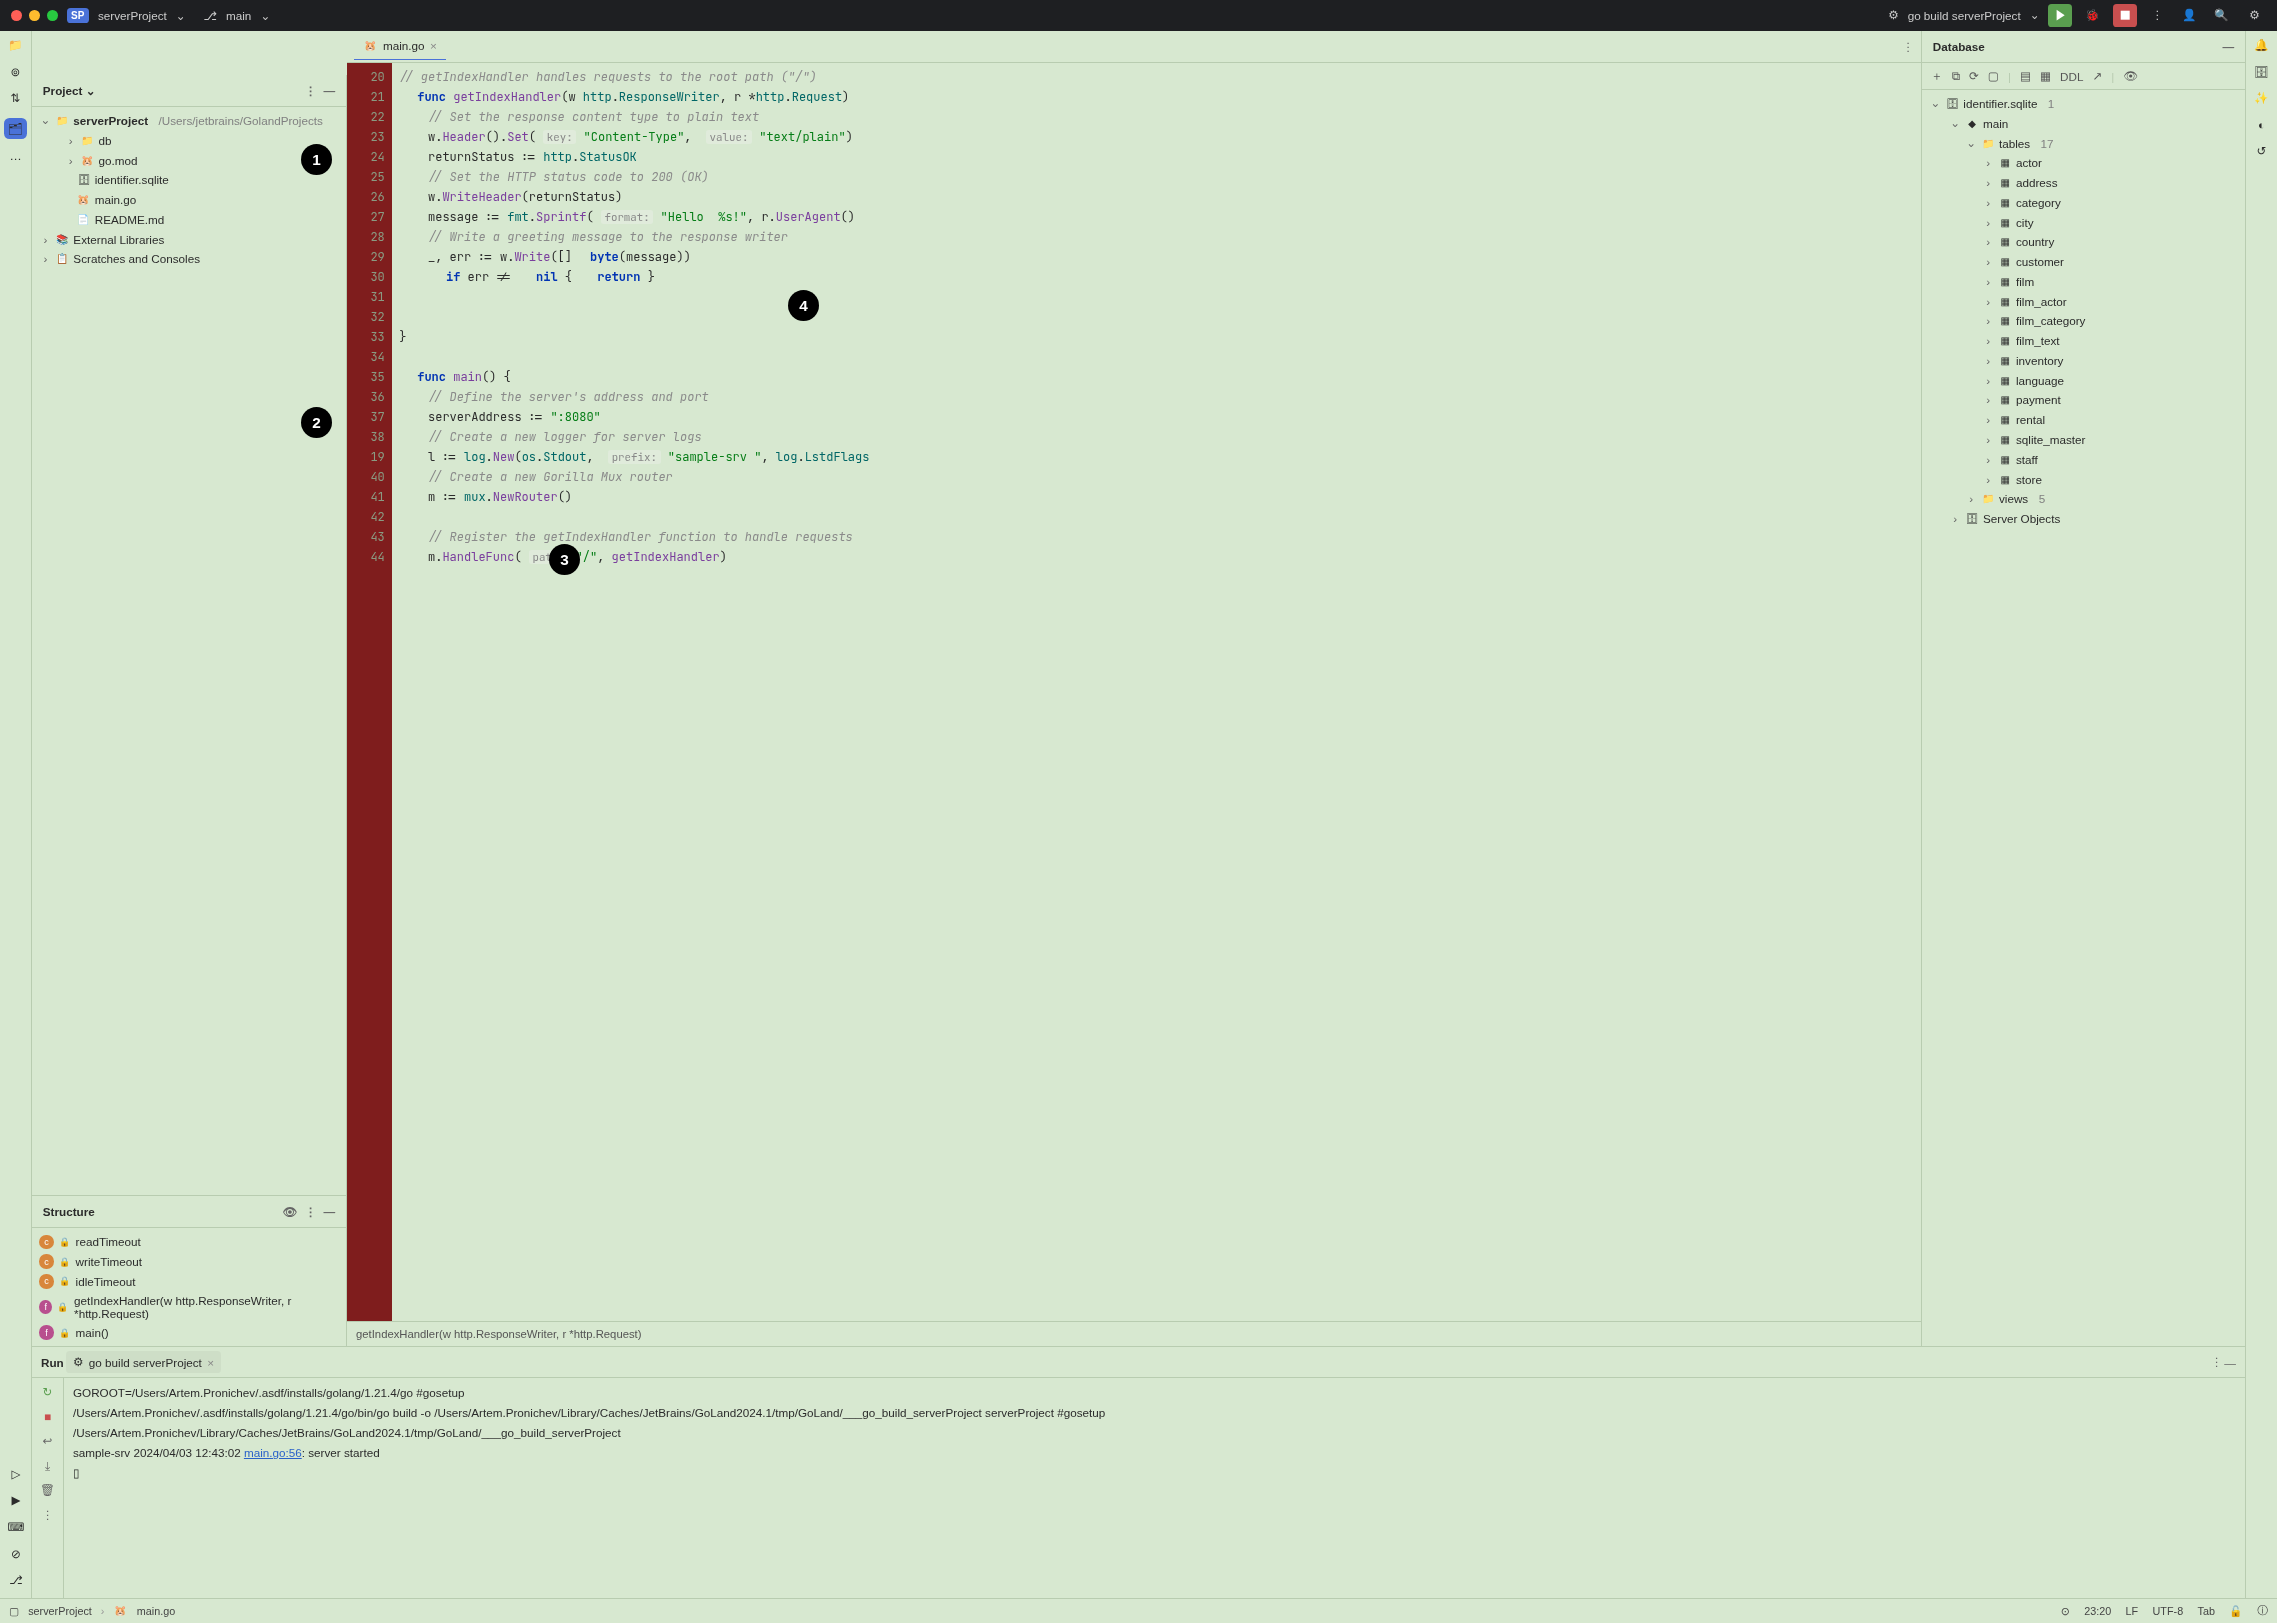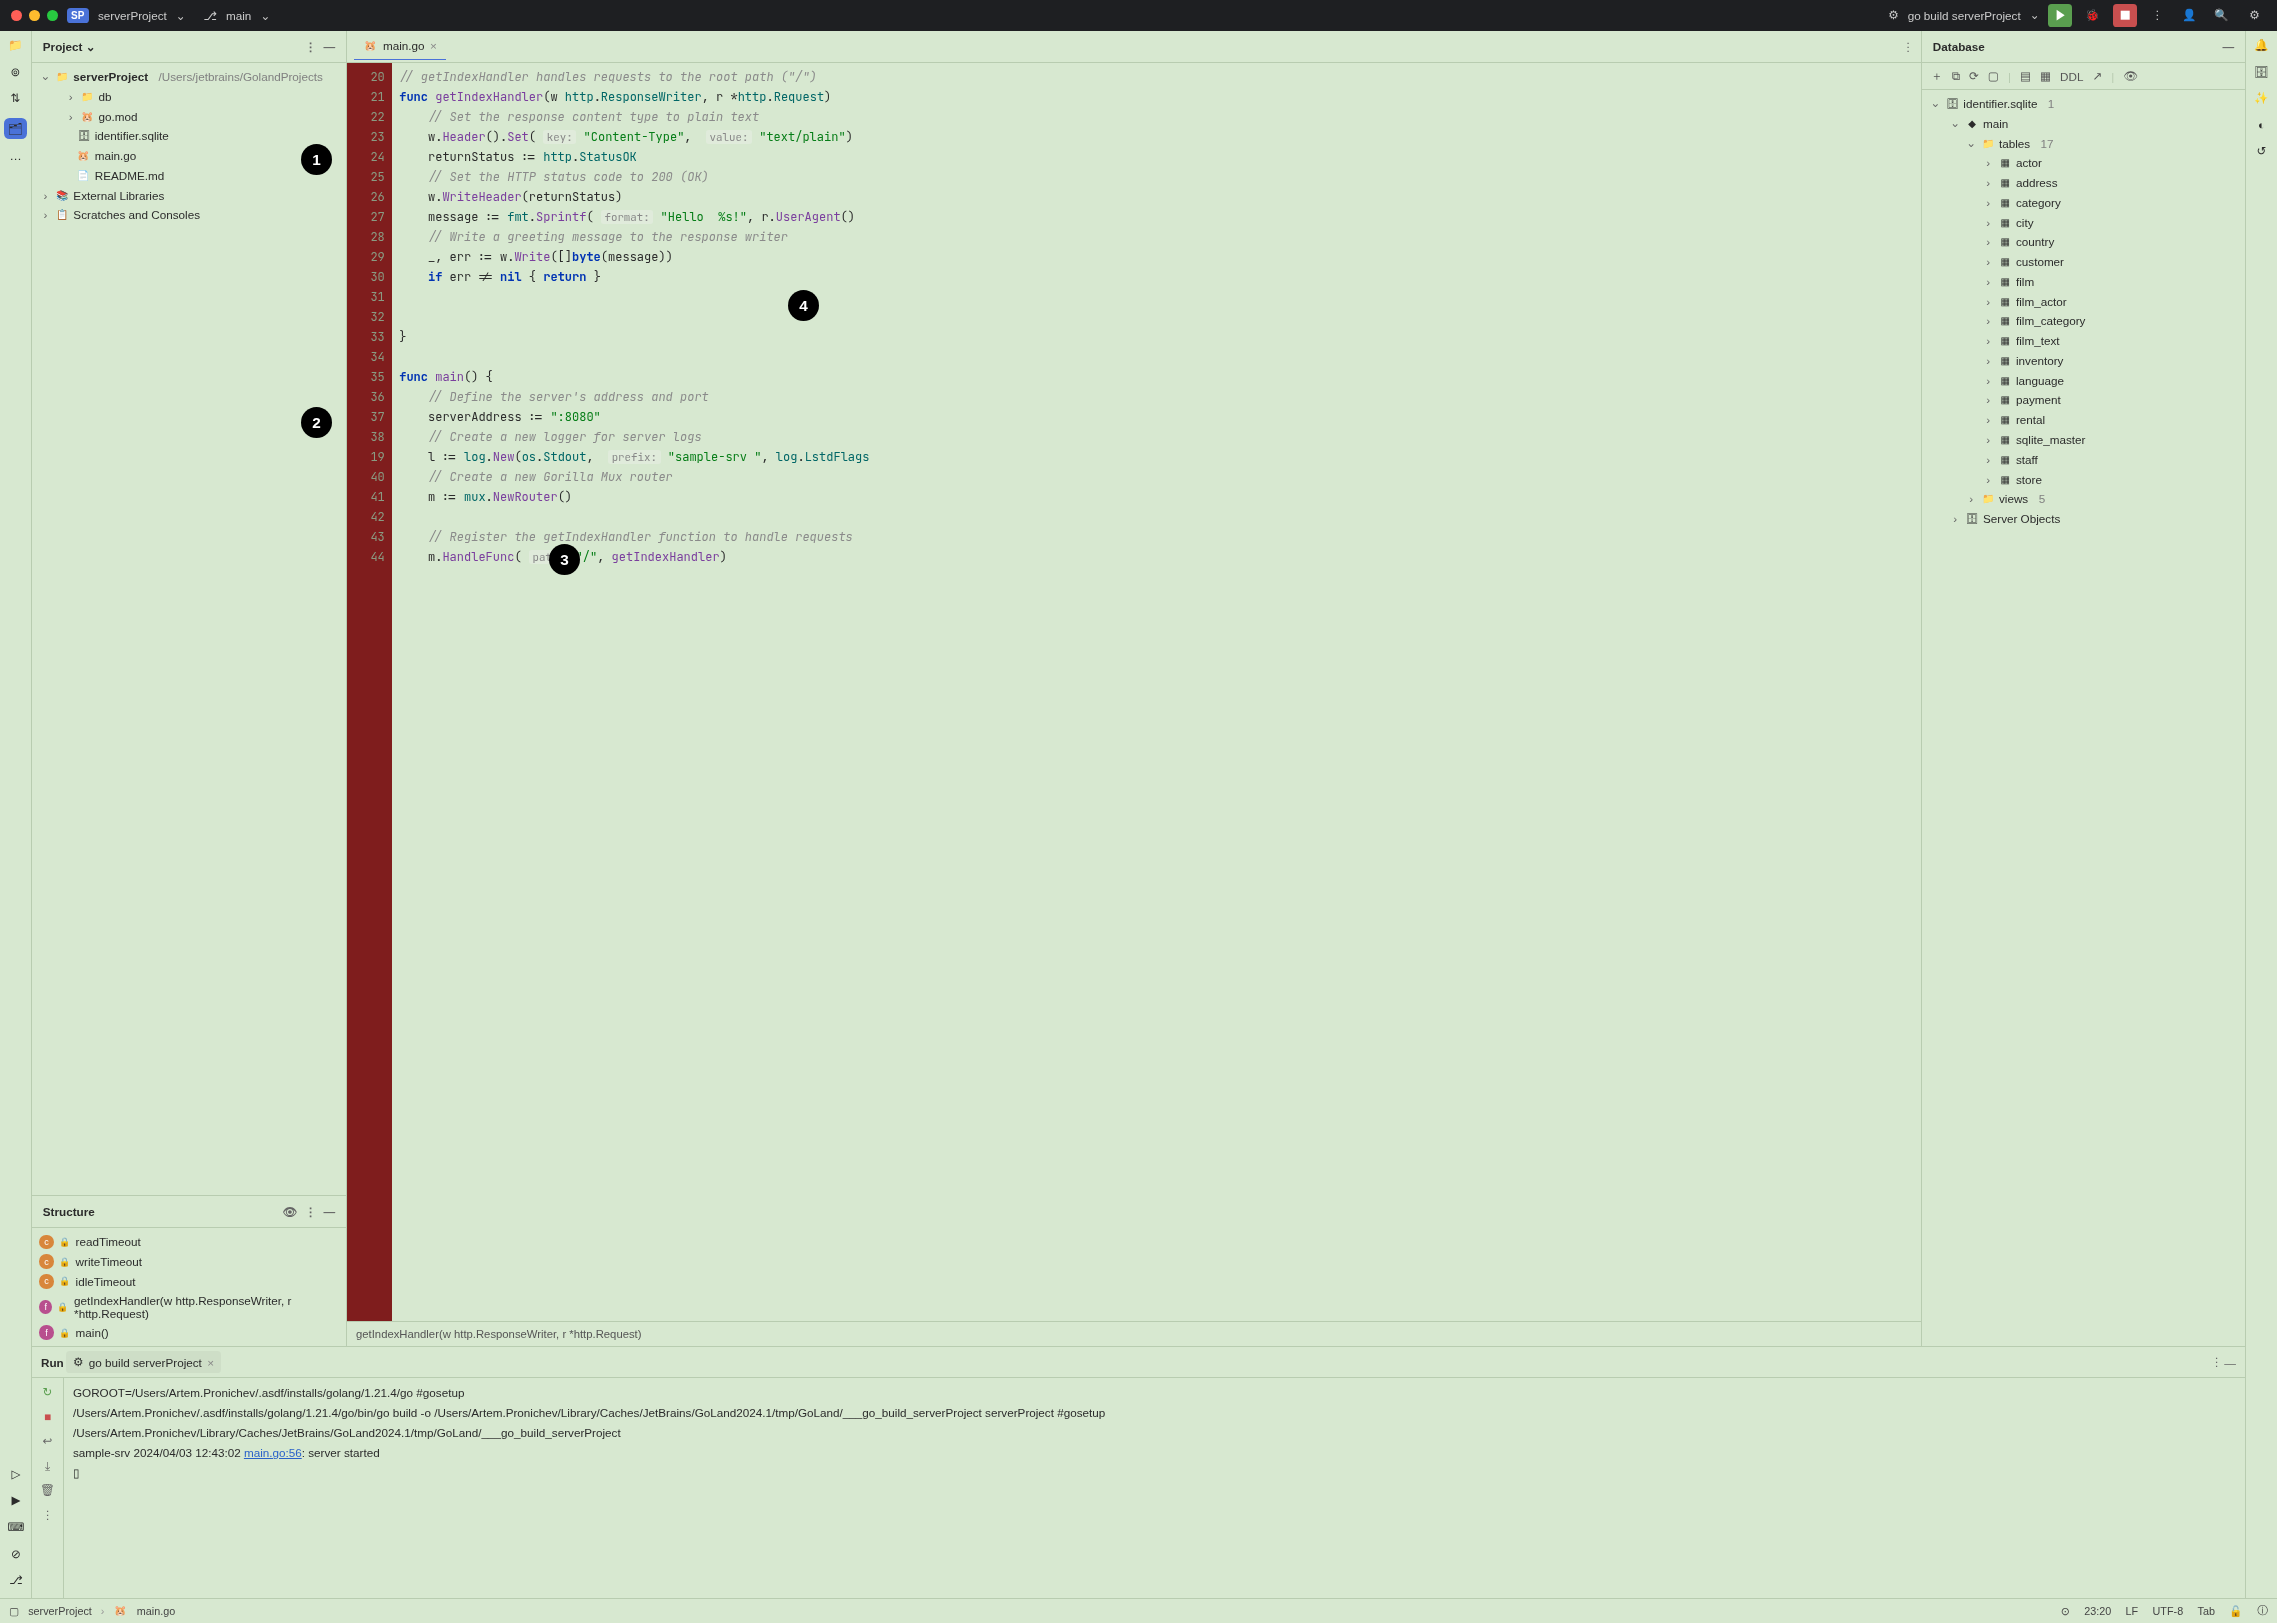--- a/index.html
+++ b/index.html
@@ -31,42 +31,42 @@
 .icon-btn { width: 23.4px; height: 23.4px; display: flex; align-items: center; justify-content: center; border-radius: 3.6px; cursor: pointer; }
 .icon-btn.green { background: #5a9e4f; }
 .icon-btn.red { background: #c94f4f; }
 .icon-btn svg { width: 14.4px; height: 14.4px; }
 .mainrow { display: flex; height: calc(100vh - 31px - 25px); }
 .leftstrip { width: 32px; background: #d7e8d0; border-right: 0.9px solid #b8ccb0; display: flex; flex-direction: column; align-items: center; padding-top: 7.2px; gap: 12.6px; }
 .leftstrip .sel { background: #4a72d8; border-radius: 5.4px; padding: 3.6px; }
 .rightstrip { width: 32px; background: #d7e8d0; border-left: 0.9px solid #b8ccb0; display: flex; flex-direction: column; align-items: center; padding-top: 7.2px; gap: 12.6px; }
 .workarea { flex: 1; display: flex; flex-direction: column; }
 .toprow { flex: 1; display: flex; min-height: 0; }
-.leftcol { width: 315px; display: flex; flex-direction: column; border-right: 0.9px solid #b8ccb0; }
+.leftcol { width: 315px; display: flex; flex-direction: column; border-right: 0.9px solid #b8ccb0; margin-top: 44px; }
 .panel-header { height: 32px; display: flex; align-items: center; padding: 0 10.8px; font-weight: 600; justify-content: space-between; border-bottom: 0.9px solid #b8ccb0; }
 .panel-header .tools { display: flex; gap: 7.2px; color: #666; }
 .project-tree { flex: 1; overflow: auto; padding: 3.6px 0; }
 .tree-row { display: flex; align-items: center; padding: 2.7px 7.2px; gap: 3.6px; cursor: pointer; }
 .indent { display: inline-block; }
 .chev { width: 12.6px; text-align: center; color: #666; }
 .ficon { width: 14.4px; height: 14.4px; display: inline-flex; align-items: center; justify-content: center; font-size: 10px; }
 .muted { color: #808080; }
 .structure-panel { border-top: 0.9px solid #b8ccb0; }
 .structure-list { padding: 3.6px 0; }
 .struct-row { display: flex; align-items: center; padding: 2.7px 7.2px; gap: 5.4px; cursor: pointer; }
 .badge-c { width: 14.4px; height: 14.4px; border-radius: 50%; font-size: 9px; display: flex; align-items: center; justify-content: center; color: #fff; }
 .badge-const { background: #d8863b; }
 .badge-func { background: #b84f8e; }
 .editor-col { flex: 1; display: flex; flex-direction: column; min-width: 0; }
 .tabbar { height: 32px; display: flex; align-items: center; border-bottom: 0.9px solid #b8ccb0; padding: 0 7.2px; justify-content: space-between; }
 .tab { display: flex; align-items: center; gap: 5.4px; padding: 5.4px 9px; border-bottom: 1.8px solid #4a72d8; }
 .editor-body { flex: 1; display: flex; overflow: hidden; font-family: "JetBrains Mono", Menlo, monospace; font-size: 12px; position: relative; }
 .gutter { width: 45px; background: #7f1d1d; text-align: right; color: #8a9a82; padding: 3.6px 7.2px 3.6px 0; line-height: 20px; }
 .code { flex: 1; padding: 3.6px 0 3.6px 7.2px; line-height: 20px; overflow: hidden; white-space: pre; }
-.code .kw { color: #0033b3; font-weight: 600; }
+.code .kw { color: #0033b3; font-weight: 600; margin-left: 18px; }
 .code .fn { color: #7a3e9d; }
 .code .str { color: #067d17; }
 .code .cm { color: #8a8a8a; font-style: italic; }
 .code .ty { color: #006666; text-align: center; }
 .code .hint { color: #888; background: #e0ebdb; padding: 0 3.6px; border-radius: 2.7px; font-size: 10.8px; }
 .breadcrumb { height: 25px; border-top: 0.9px solid #b8ccb0; display: flex; align-items: center; padding: 0 9px; color: #555; font-size: 11.3px; }
 .db-col { width: 324px; border-left: 0.9px solid #b8ccb0; display: flex; flex-direction: column; }
 .db-toolbar { height: 27px; display: flex; align-items: center; gap: 9px; padding: 0 9px; color: #555; border-bottom: 0.9px solid #b8ccb0; }
 .db-tree { flex: 1; overflow: auto; padding: 3.6px 0; }
 .db-row { display: flex; align-items: center; padding: 2.7px 7.2px; gap: 3.6px; cursor: pointer; }

